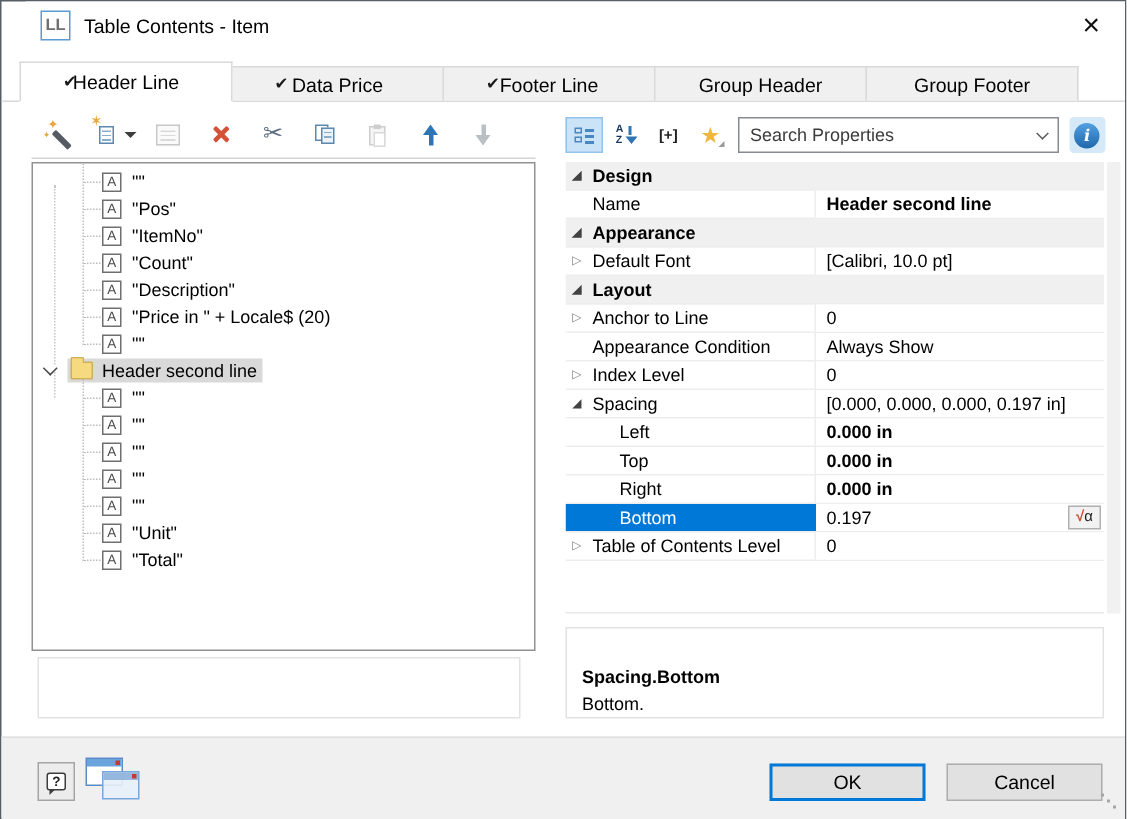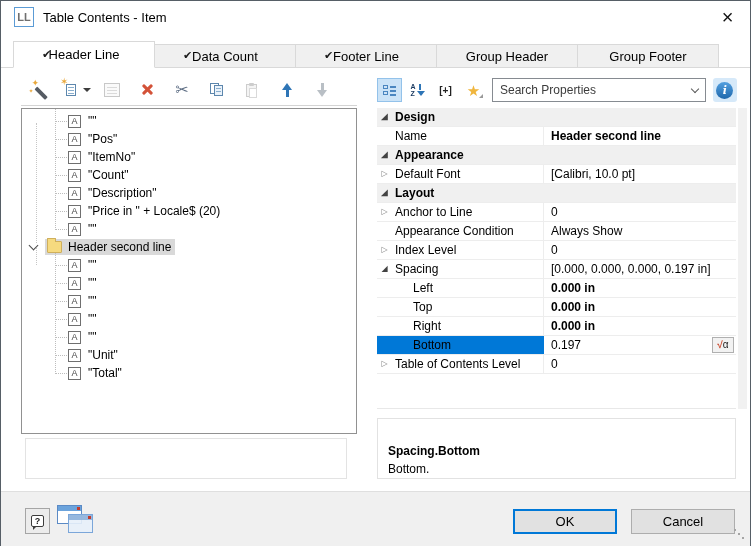--- a/index.html
+++ b/index.html
@@ -1,21 +1,21 @@
 <!DOCTYPE html>
 <html><head>
 <meta charset="utf-8">
 <style>
   html,body{margin:0;padding:0;width:751px;height:546px;overflow:hidden;
     font-family:"Liberation Sans",sans-serif;background:#fff;}
   *{box-sizing:border-box;}
   .dialog{position:relative;width:751px;height:546px;background:#fff;border:1px solid #565e66;}
 
   
-  .titlebar{position:absolute;left:3px;top:0;right:0;height:32px;background:#fff;display:flex;align-items:center;}
+  .titlebar{position:absolute;left:16px;top:0;right:0;height:32px;background:#fff;display:flex;align-items:center;}
   .app-icon{width:20px;height:20px;margin-left:10px;border:1px solid #5b9bd5;color:#6f6f6f;
     font-weight:bold;font-size:11px;display:flex;align-items:center;justify-content:center;}
   .title-text{margin-left:9px;font-size:13px;color:#000;}
   .close-btn{margin-left:auto;width:45px;height:31px;display:flex;align-items:center;justify-content:center;
     font-size:20px;font-weight:300;color:#111;cursor:default;}
 
   
   .tabstrip{position:absolute;left:0;top:40px;right:0;height:27px;padding-left:12px;
     display:flex;align-items:flex-end;border-bottom:1px solid #d9d9d9;}
   .tab{position:relative;width:142px;height:23px;background:#f0f0f0;border:1px solid #d9d9d9;border-bottom:none;
@@ -117,21 +117,21 @@
   .prow,.pcat{height:19px;display:flex;align-items:center;border-bottom:1px solid #ededed;}
   .pcat{background:#f0f0f0;font-weight:bold;}
   .cell-exp{width:15px;height:100%;display:flex;align-items:center;justify-content:center;flex:none;}
   .exp{font-size:8px;line-height:1;}
   .exp.open{color:#424242;} .exp.closed{color:#848484;}
   .cell-label{width:152px;height:100%;display:flex;align-items:center;border-right:1px solid #ededed;padding-left:3px;flex:none;}
   .pcat .cell-label{border-right:none;flex:1;}
   .cell-label.ind{padding-left:21px;}
   .cell-value{flex:1;height:100%;display:flex;align-items:center;padding-left:7px;background:#fff;}
   .vtext.b{font-weight:bold;}
-  .prow.sel .cell-exp,.prow.sel .cell-label{background:#0078d7;color:#000000;border-right-color:#0078d7;}
+  .prow.sel .cell-exp,.prow.sel .cell-label{background:#0078d7;color:#ffffff;border-right-color:#0078d7;}
   .fx{margin-left:auto;margin-right:2px;width:22px;height:16px;border:1px solid #b0b0b0;background:#f2f2f2;
     display:flex;align-items:center;justify-content:center;font-size:10px;line-height:1;}
   .fx .sq{color:#cc4a2e;font-weight:bold;}
   .fx .al{color:#222;}
   .pscroll{position:absolute;left:737px;top:107px;width:9px;height:301px;background:#f1f1f1;}
 
   
   .desc{position:absolute;left:376px;top:417px;width:359px;height:61px;border:1px solid #e2e2e2;background:#fff;
     padding:25px 10px;font-size:12px;color:#000;}
   .desc-title{font-weight:bold;margin-bottom:4px;}
@@ -172,21 +172,21 @@
     </div>
   </div>
 
   <div class="tabstrip">
       <div class="tab active">
         <span class="chk">✔</span>
         <span>Header Line</span>
       </div>
       <div class="tab">
         <span class="chk">✔</span>
-        <span>Data Count</span>
+        <span>Data Price</span>
       </div>
       <div class="tab">
         <span class="chk">✔</span>
         <span>Footer Line</span>
       </div>
       <div class="tab">
         <span>Group Header</span>
       </div>
       <div class="tab">
         <span>Group Footer</span>

